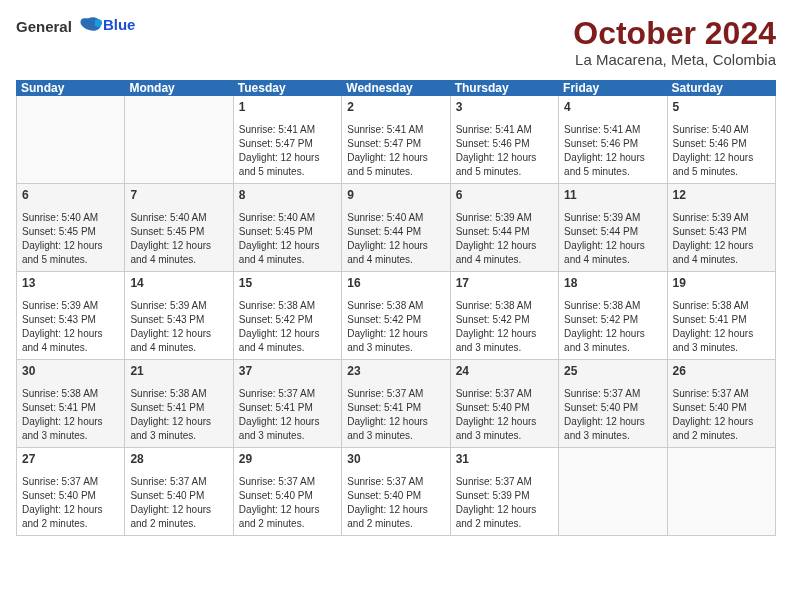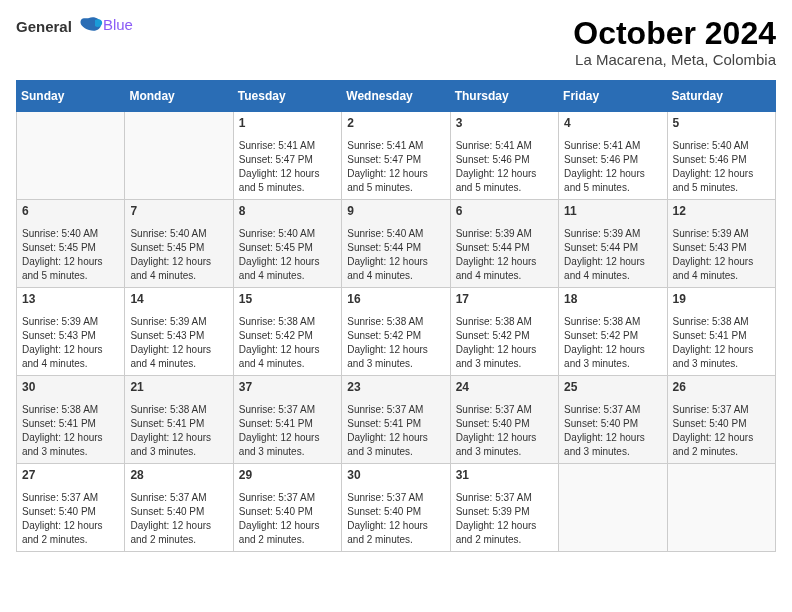--- a/index.html
+++ b/index.html
@@ -20,53 +20,53 @@
       display: flex;
       align-items: center;
       font-size: 13px;
     }
     .logo-general {
       font-weight: bold;
       color: #333;
       font-size: 15px;
     }
     .logo-blue {
-      font-weight: normal;
-      color: #8b5cf6;
+      font-weight: bold;
+      color: #1d4ed8;
       font-size: 15px;
     }
     .logo-icon {
       width: 28px;
       height: 22px;
       margin-left: 3px;
     }
     .title-block {
       text-align: right;
     }
     .month-year {
       font-size: 32px;
       font-weight: bold;
-      color: #000000;
+      color: #7f1d1d;
       line-height: 1.1;
     }
     .location {
       font-size: 15px;
       color: #444;
     }
     table {
       width: 100%;
       border-collapse: collapse;
       table-layout: fixed;
     }
     thead tr th {
       background: #2a6db5;
       color: #fff;
       font-size: 12px;
       font-weight: bold;
-      padding: 8px 4px;
+      padding: 0 4px;
       text-align: left;
       border: 1px solid #2a6db5;
     }
     tbody tr td {
       border: 1px solid #ccc;
       vertical-align: top;
       padding: 4px 5px;
       font-size: 10px;
       color: #333;
       height: 82px;

